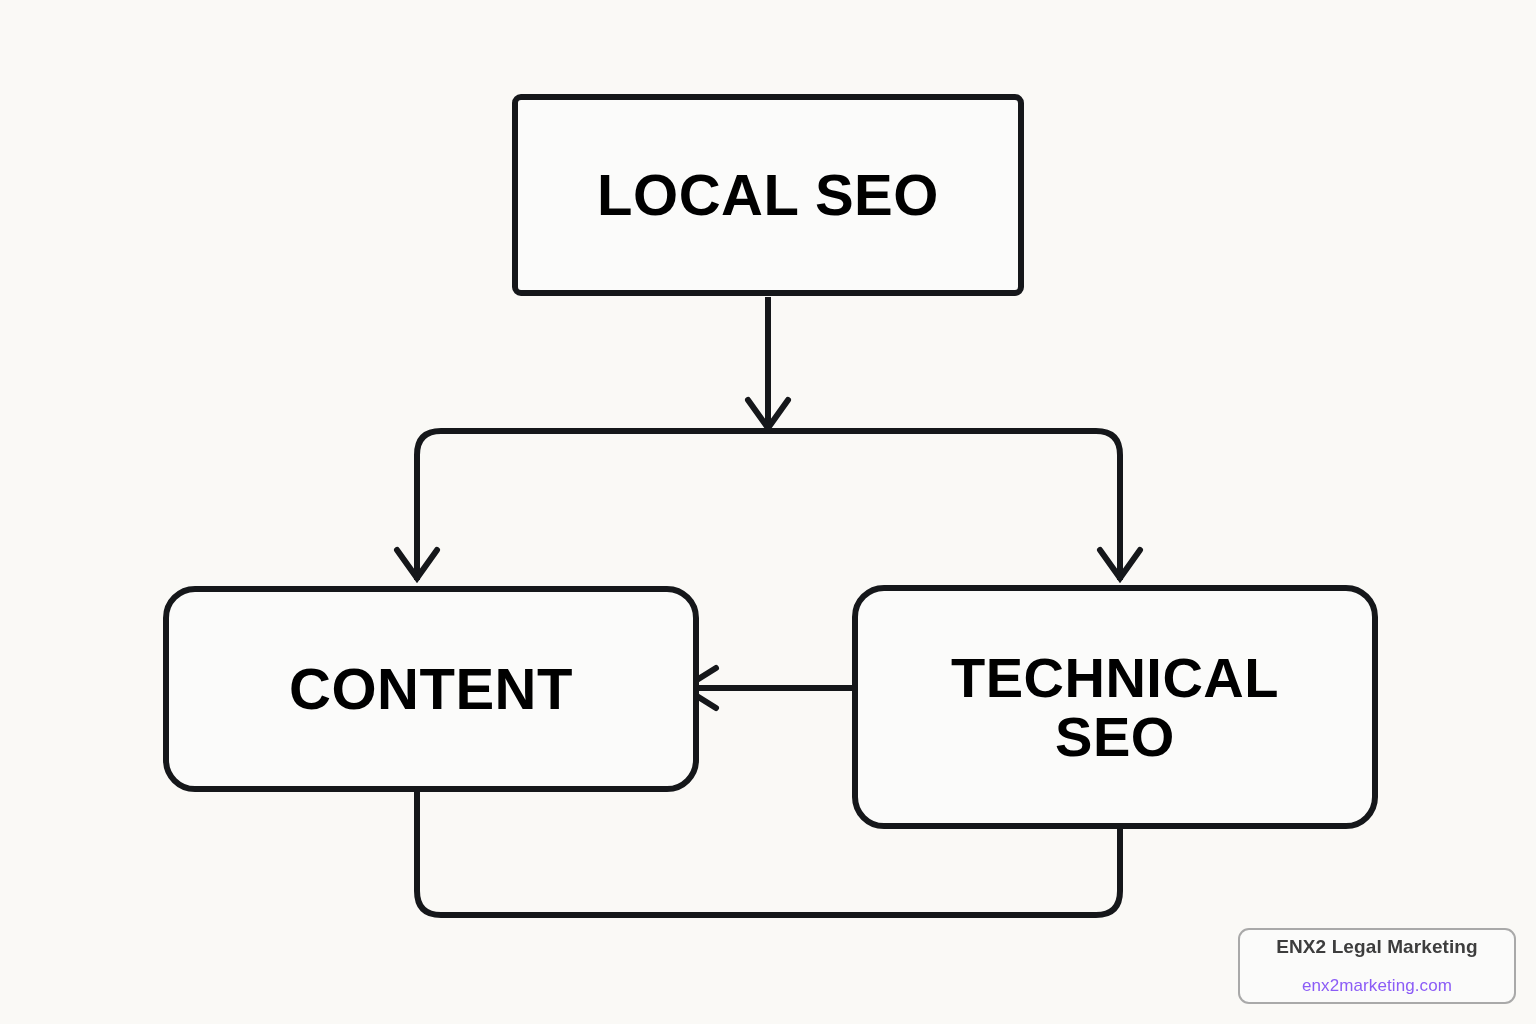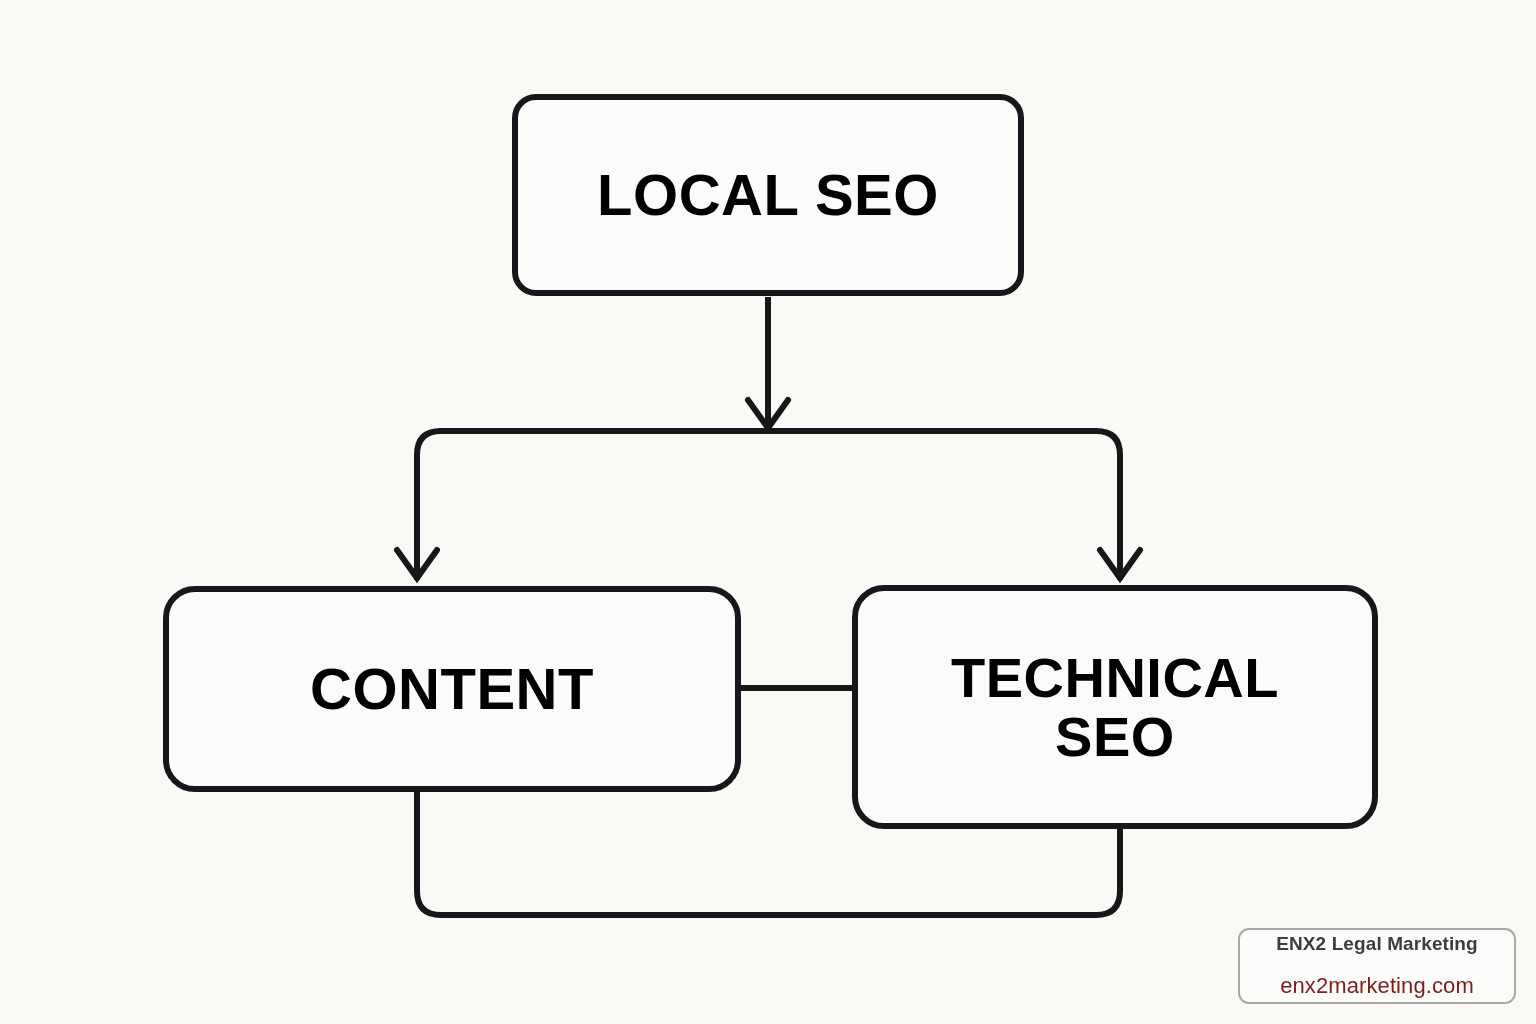--- a/index.html
+++ b/index.html
@@ -43,29 +43,29 @@
     font-weight: bold;
     letter-spacing: 0.5px;
     line-height: 1.06;
     -webkit-font-smoothing: antialiased;
   }
   #node-local-seo {
     left: 512px;
     top: 94px;
     width: 512px;
     height: 202px;
-    border-radius: 24px;
+    border-radius: 9px;
   }
   #node-local-seo .node-label {
     font-size: 58px;
   }
   #node-content {
     left: 163px;
     top: 586px;
-    width: 578px;
+    width: 536px;
     height: 206px;
     border-radius: 32px;
   }
   #node-content .node-label {
     font-size: 58px;
   }
   #node-technical-seo {
     left: 852px;
     top: 585px;
     width: 526px;
@@ -92,23 +92,23 @@
     justify-content: center;
     gap: 18px;
   }
   #watermark .wm-title {
     font-size: 19px;
     font-weight: bold;
     color: #3d3d3d;
     letter-spacing: 0.1px;
   }
   #watermark .wm-url {
-    font-size: 22px;
+    font-size: 17px;
     font-weight: normal;
-    color: #7f1d1d;
+    color: #8b5cf6;
     letter-spacing: 0.1px;
   }
 </style>
 </head>
 <body>
 
 <div id="diagram-root">
 
   <svg id="connector-layer" viewBox="0 0 1536 1024">
     <g fill="none" stroke="#15171a" stroke-width="6" stroke-linecap="butt" stroke-linejoin="round">

